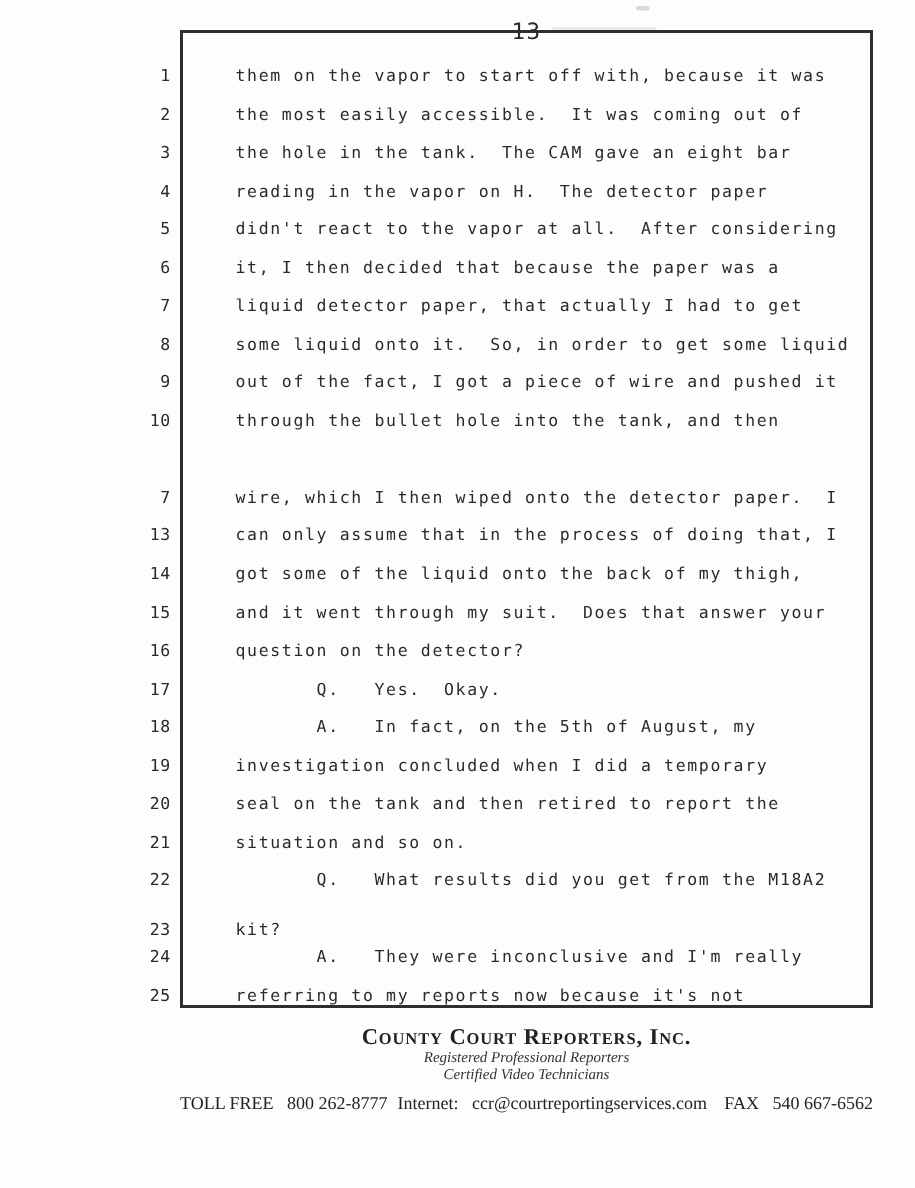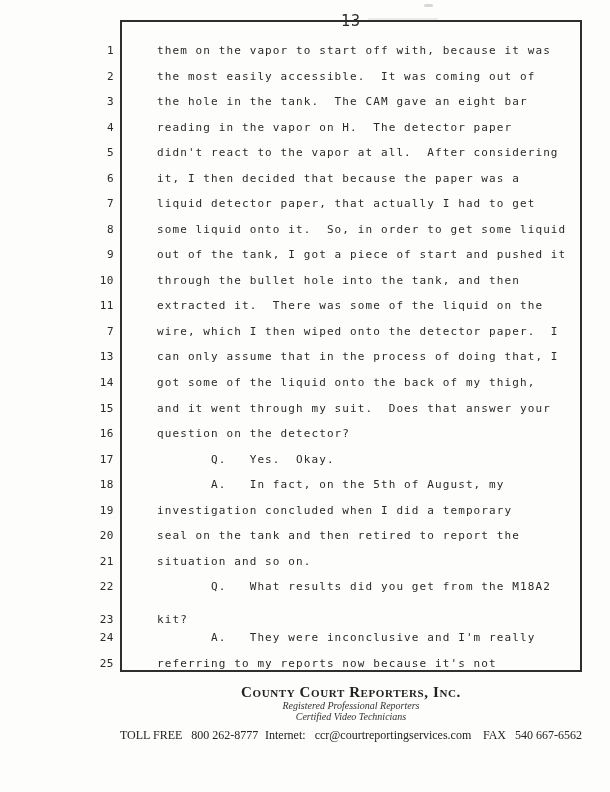--- a/index.html
+++ b/index.html
@@ -138,29 +138,25 @@
       <div class="row" style="top: 197.24px;">
         <span class="num">7</span>
         <span class="txt">liquid detector paper, that actually I had to get</span>
       </div>
       <div class="row" style="top: 222.78px;">
         <span class="num">8</span>
         <span class="txt">some liquid onto it.  So, in order to get some liquid</span>
       </div>
       <div class="row" style="top: 248.32px;">
         <span class="num">9</span>
-        <span class="txt">out of the tank, I got a piece of start and pushed it</span>
+        <span class="txt">out of the fact, I got a piece of wire and pushed it</span>
       </div>
       <div class="row" style="top: 273.86px;">
         <span class="num">10</span>
         <span class="txt">through the bullet hole into the tank, and then</span>
-      </div>
-      <div class="row" style="top: 299.4px;">
-        <span class="num">11</span>
-        <span class="txt">extracted it.  There was some of the liquid on the</span>
       </div>
       <div class="row" style="top: 324.94px;">
         <span class="num">7</span>
         <span class="txt">wire, which I then wiped onto the detector paper.  I</span>
       </div>
       <div class="row" style="top: 350.48px;">
         <span class="num">13</span>
         <span class="txt">can only assume that in the process of doing that, I</span>
       </div>
       <div class="row" style="top: 376.02px;">

